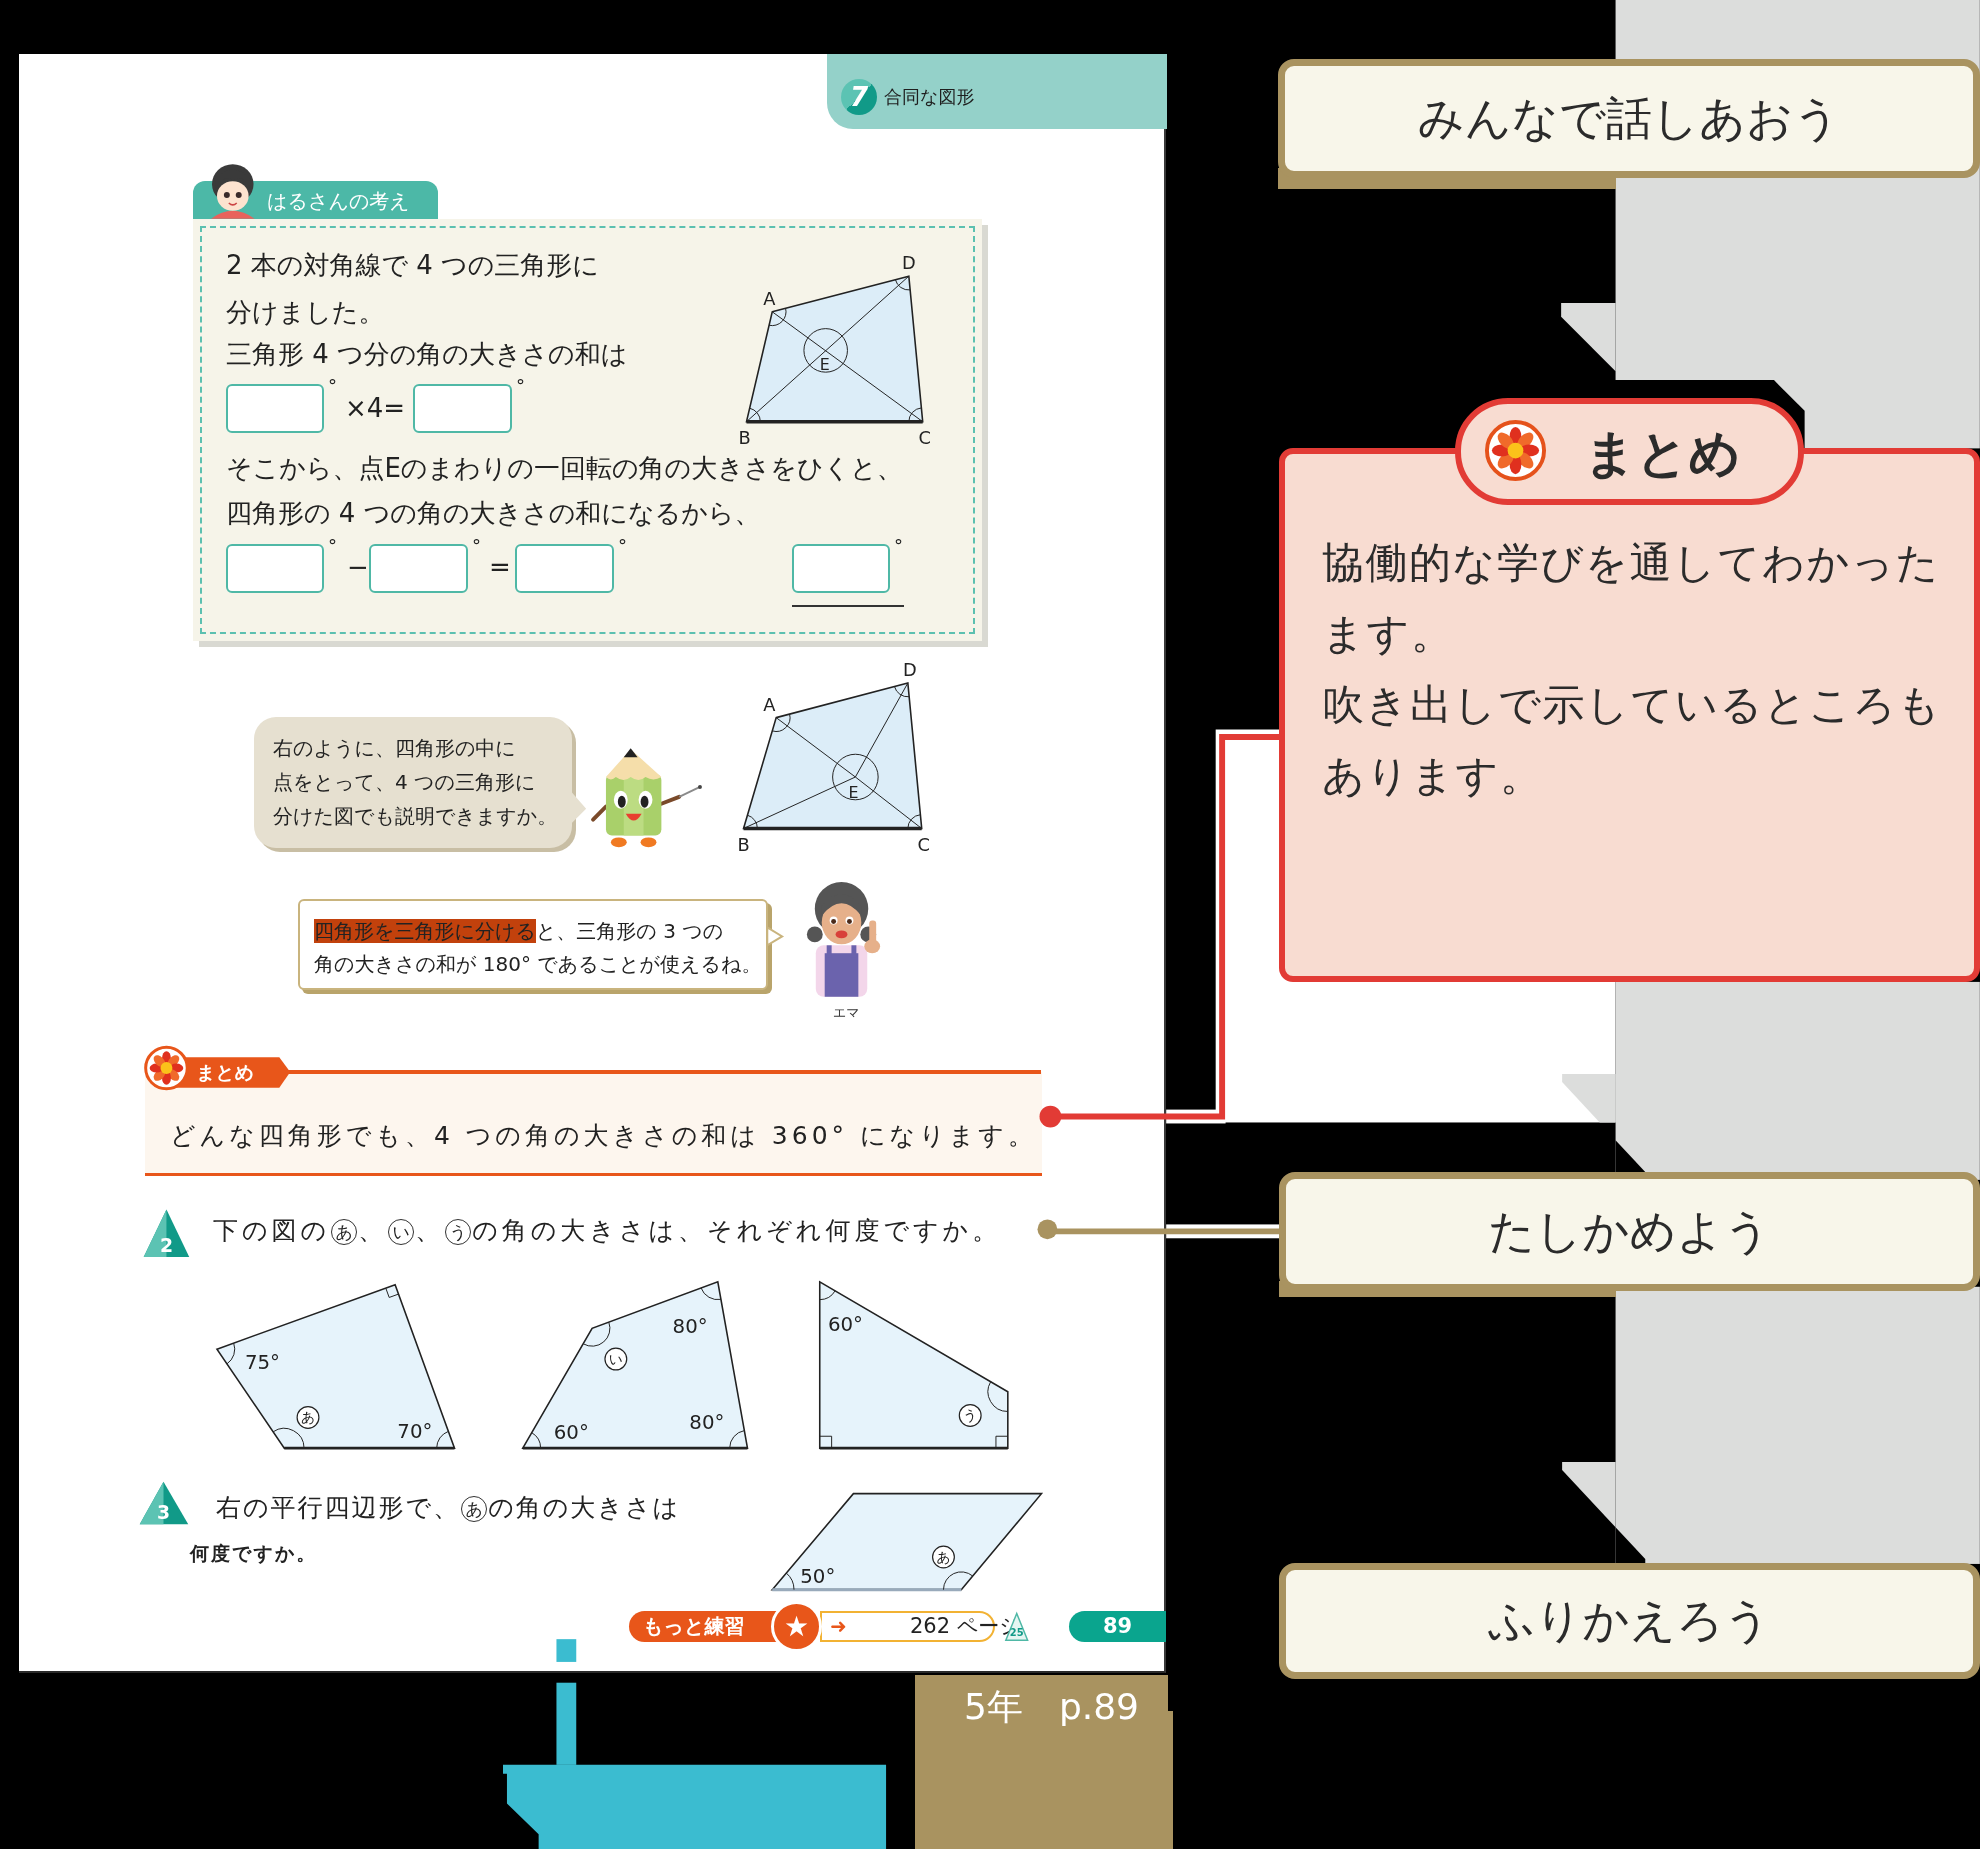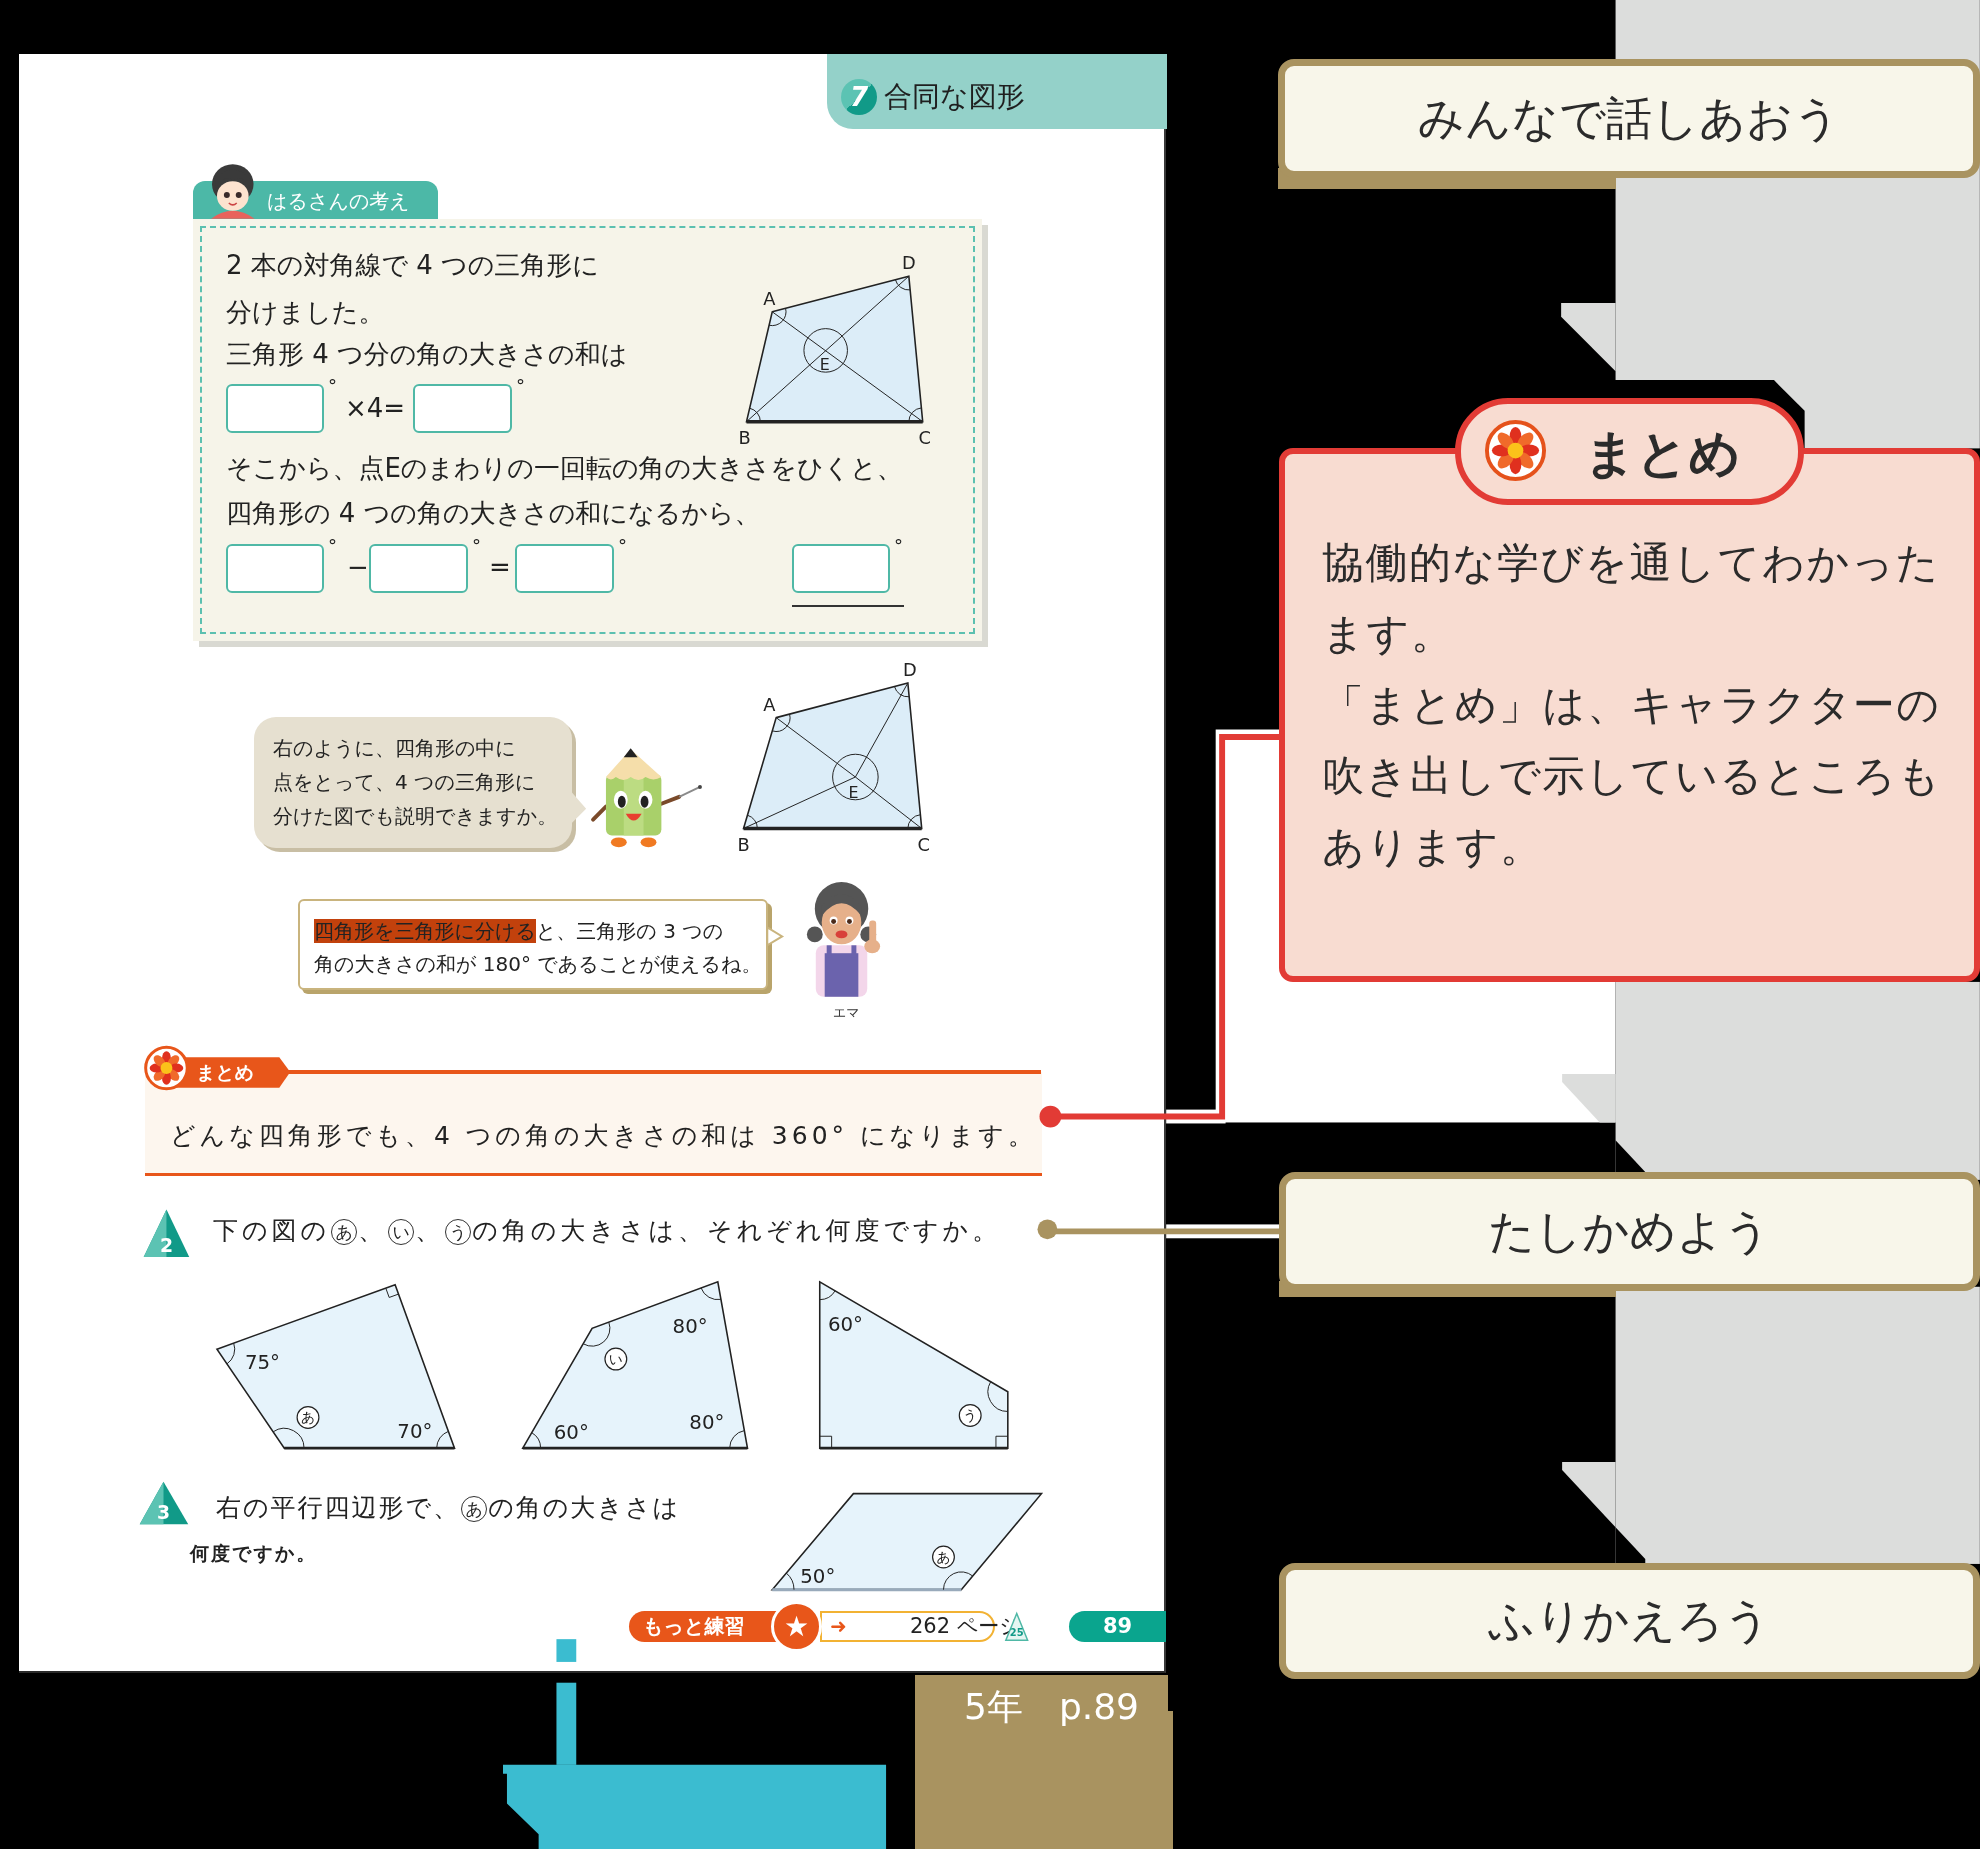--- a/index.html
+++ b/index.html
@@ -4,21 +4,21 @@
 <style>
 html,body{margin:0;padding:0;}
 body{width:1980px;height:1849px;background:#000;position:relative;overflow:hidden;font-family:"DejaVu Sans",sans-serif;color:#222;}
 .abs{position:absolute;}
 .t{position:absolute;white-space:nowrap;}
 svg.full{position:absolute;left:0;top:0;width:1980px;height:1849px;pointer-events:none;}
 .page-sheet{position:absolute;left:19px;top:54px;width:1147px;height:1619px;background:#fff;border-right:2px solid #3a3a3a;border-bottom:2px solid #2a2a2a;box-sizing:border-box;z-index:2;}
 .z3{z-index:3;} .z7{z-index:7;}
 .header-tab{left:827px;top:54px;width:340px;height:75px;background:#94d1c9;border-bottom-left-radius:26px;}
 .chap-num{left:841px;top:79px;width:36px;height:36px;border-radius:50%;background:linear-gradient(135deg,#5cc3b3 50%,#119a88 50%);color:#fff;font-weight:bold;font-style:italic;font-size:26px;line-height:36px;text-align:center;}
-.chap-title{left:884px;top:82px;font-size:28px;line-height:30px;color:#1f1f1f;}
+.chap-title{left:884px;top:82px;font-size:18px;line-height:30px;color:#1f1f1f;}
 .haru-tab{left:193px;top:181px;width:245px;height:38px;background:#4cb8a7;border-radius:12px 12px 0 0;}
 .haru-tab-label{left:267px;top:189px;font-size:20px;line-height:24px;color:#fff;}
 .haru-box{left:193px;top:219px;width:789px;height:422px;background:#f6f4e9;box-shadow:6px 6px 0 #d9d9d2;}
 .haru-dash{left:200px;top:226px;width:775px;height:408px;border:2px dashed #5cc0b0;box-sizing:border-box;}
 .body26{font-size:26px;line-height:32px;color:#222;}
 .blank{position:absolute;width:98px;height:49px;background:#fff;border:2px solid #4fb8a6;border-radius:6px;box-sizing:border-box;}
 .deg{position:absolute;font-size:18px;line-height:20px;color:#222;}
 .bubble1{left:254px;top:717px;width:318px;height:131px;background:#e6e0d0;border-radius:22px;box-shadow:4px 4px 0 #c8bea4;}
 .bubble1-text{left:273px;top:731px;font-size:20px;line-height:34px;}
 .bubble2{left:298px;top:899px;width:470px;height:91px;background:#fff;border:2px solid #c9b47e;border-radius:6px;box-shadow:4px 4px 0 #b9a46b;box-sizing:border-box;}
@@ -363,21 +363,20 @@
       <ellipse cx="0" cy="-14" rx="6" ry="10" transform="rotate(225)" fill="#f06a2a"></ellipse>
       <ellipse cx="0" cy="-14" rx="6" ry="10" transform="rotate(270)"></ellipse>
       <ellipse cx="0" cy="-14" rx="6" ry="10" transform="rotate(315)" fill="#f06a2a"></ellipse>
     </g>
     <circle r="8" fill="#fbc21a"></circle>
   </svg>
   <div class="t z7 callout-title">まとめ</div>
   <div class="t z7 callout-text">
     <div>協働的な学びを通してわかった</div>
     <div>ます。</div>
-    <div>「まとめ」は、キャラクターの</div>
     <div>吹き出しで示しているところも</div>
     <div>あります。</div>
   </div>
 
   <div class="label-shadow z7" style="left:1279px;top:1281px;width:337px;height:16px"></div>
   <div class="label-box z7" style="left:1279px;top:1172px;width:701px;height:119px">
     <span>たしかめよう</span>
   </div>
 
   <div class="label-box z7" style="left:1279px;top:1563px;width:701px;height:116px">

